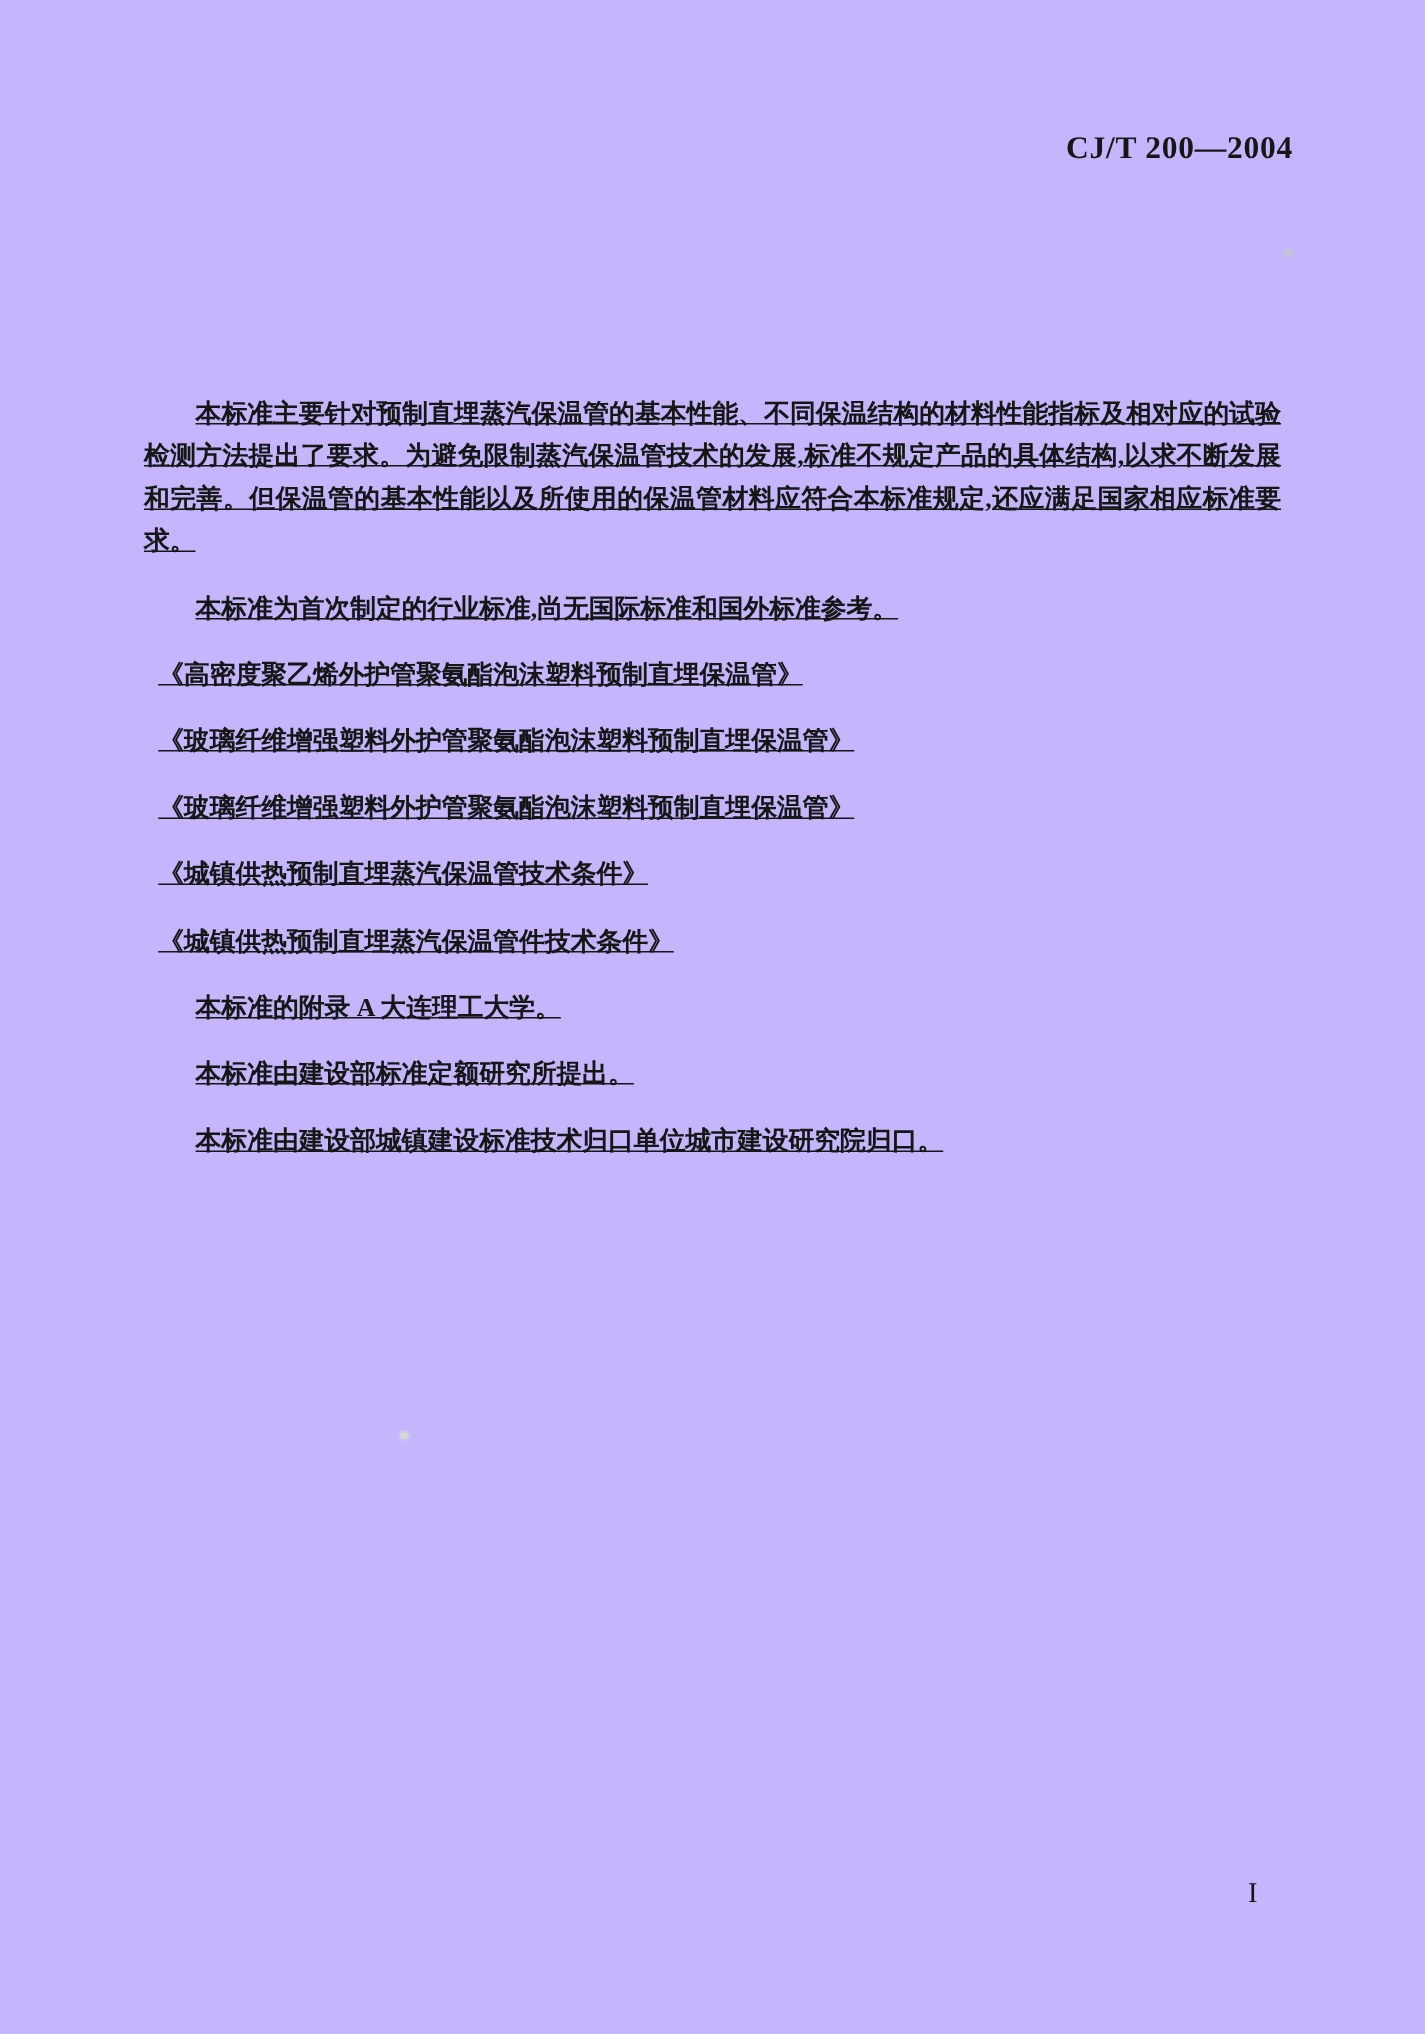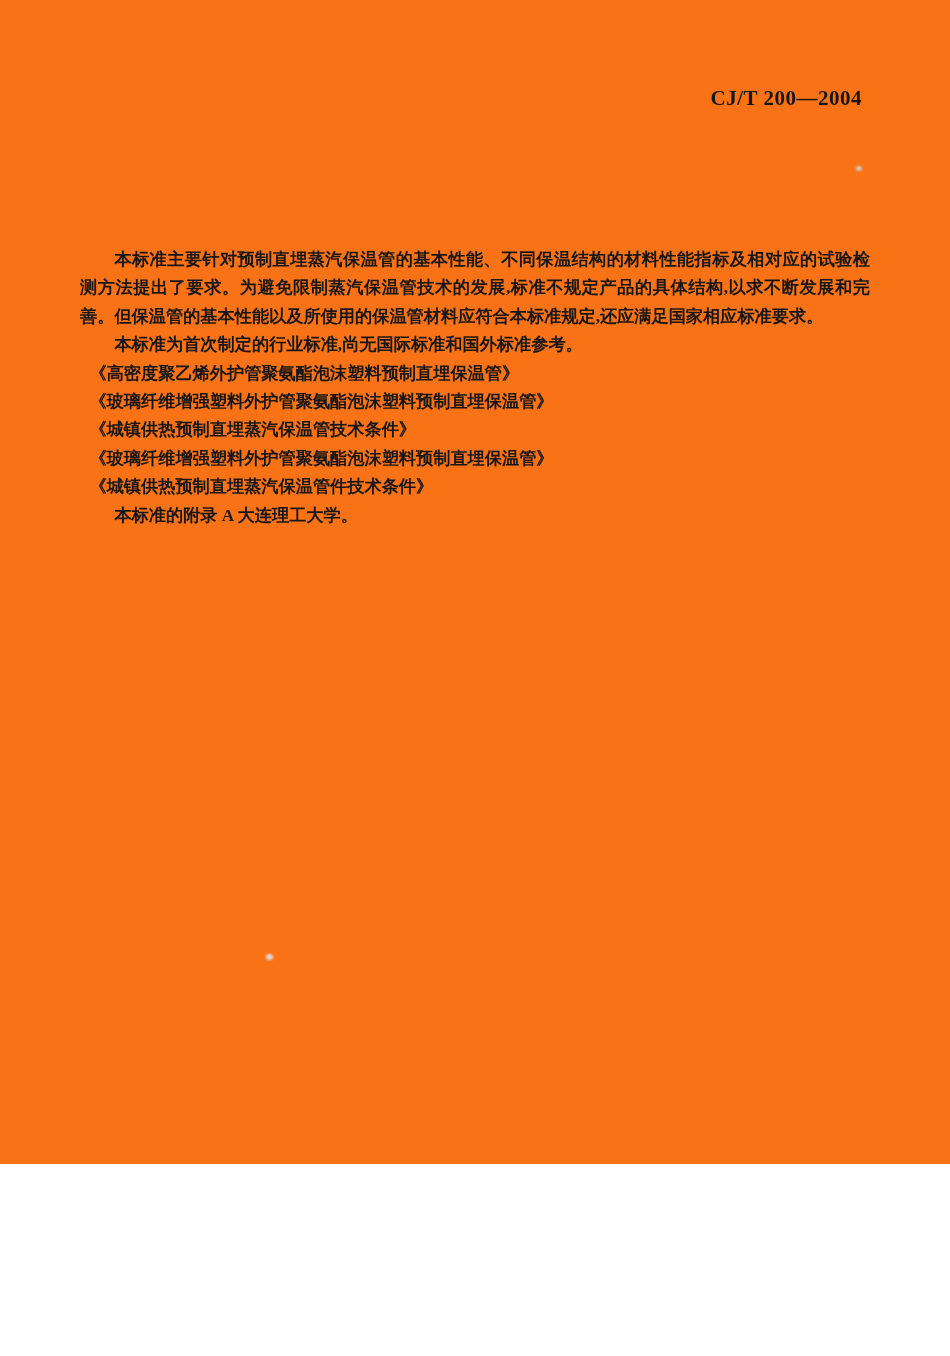--- a/index.html
+++ b/index.html
@@ -3,22 +3,22 @@
 <meta charset="utf-8">
 <style>
   html, body { margin: 0; padding: 0; }
   body {
     width: 950px; height: 1356px;
     background: #ffffff;
     font-family: "Liberation Serif", "DejaVu Serif", serif;
   }
   .page {
     position: relative;
-    width: 950px; height: 1164px;
-    background: #f97316;
+    width: 950px; height: 1356px;
+    background: #c4b5fd;
     overflow: hidden;
     color: #161616;
   }
   .std-code {
     position: absolute;
     top: 86px; right: 88px;
     font-size: 21px;
     font-weight: bold;
     letter-spacing: 0.5px;
     font-family: "Liberation Serif", "DejaVu Serif", serif;
@@ -36,21 +36,21 @@
   .content {
     position: absolute;
     top: 246px; left: 80px;
     width: 790px;
     font-size: 17.2px;
     line-height: 28.4px;
     font-weight: 600;
     text-align: justify;
     font-family: "Liberation Serif", "DejaVu Serif", serif;
   }
-  .content p { margin: 0; padding: 0; }
+  .content p { margin: 16px; padding: 0; text-decoration: underline; }
   .para  { text-indent: 2em; }
   .book  { text-indent: 0.55em; }
   .page-number {
     position: absolute;
     top: 1252px; left: 832px;
     font-size: 19px;
     font-weight: 500;
     font-family: "Liberation Serif", "DejaVu Serif", serif;
   }
   .speck {
@@ -71,21 +71,23 @@
 
   <div class="speck speck-1"></div>
   <div class="speck speck-2"></div>
 
 
   <div class="content">
     <p class="para">本标准主要针对预制直埋蒸汽保温管的基本性能、不同保温结构的材料性能指标及相对应的试验检测方法提出了要求。为避免限制蒸汽保温管技术的发展,标准不规定产品的具体结构,以求不断发展和完善。但保温管的基本性能以及所使用的保温管材料应符合本标准规定,还应满足国家相应标准要求。</p>
     <p class="para">本标准为首次制定的行业标准,尚无国际标准和国外标准参考。</p>
     <p class="book">《高密度聚乙烯外护管聚氨酯泡沫塑料预制直埋保温管》</p>
     <p class="book">《玻璃纤维增强塑料外护管聚氨酯泡沫塑料预制直埋保温管》</p>
+    <p class="book">《玻璃纤维增强塑料外护管聚氨酯泡沫塑料预制直埋保温管》</p>
     <p class="book">《城镇供热预制直埋蒸汽保温管技术条件》</p>
-    <p class="book">《玻璃纤维增强塑料外护管聚氨酯泡沫塑料预制直埋保温管》</p>
     <p class="book">《城镇供热预制直埋蒸汽保温管件技术条件》</p>
     <p class="para">本标准的附录 A 大连理工大学。</p>
+    <p class="para">本标准由建设部标准定额研究所提出。</p>
+    <p class="para">本标准由建设部城镇建设标准技术归口单位城市建设研究院归口。</p>
   </div>
 
   <div class="page-number">I</div>
 
 </div>
 
 </body></html>

